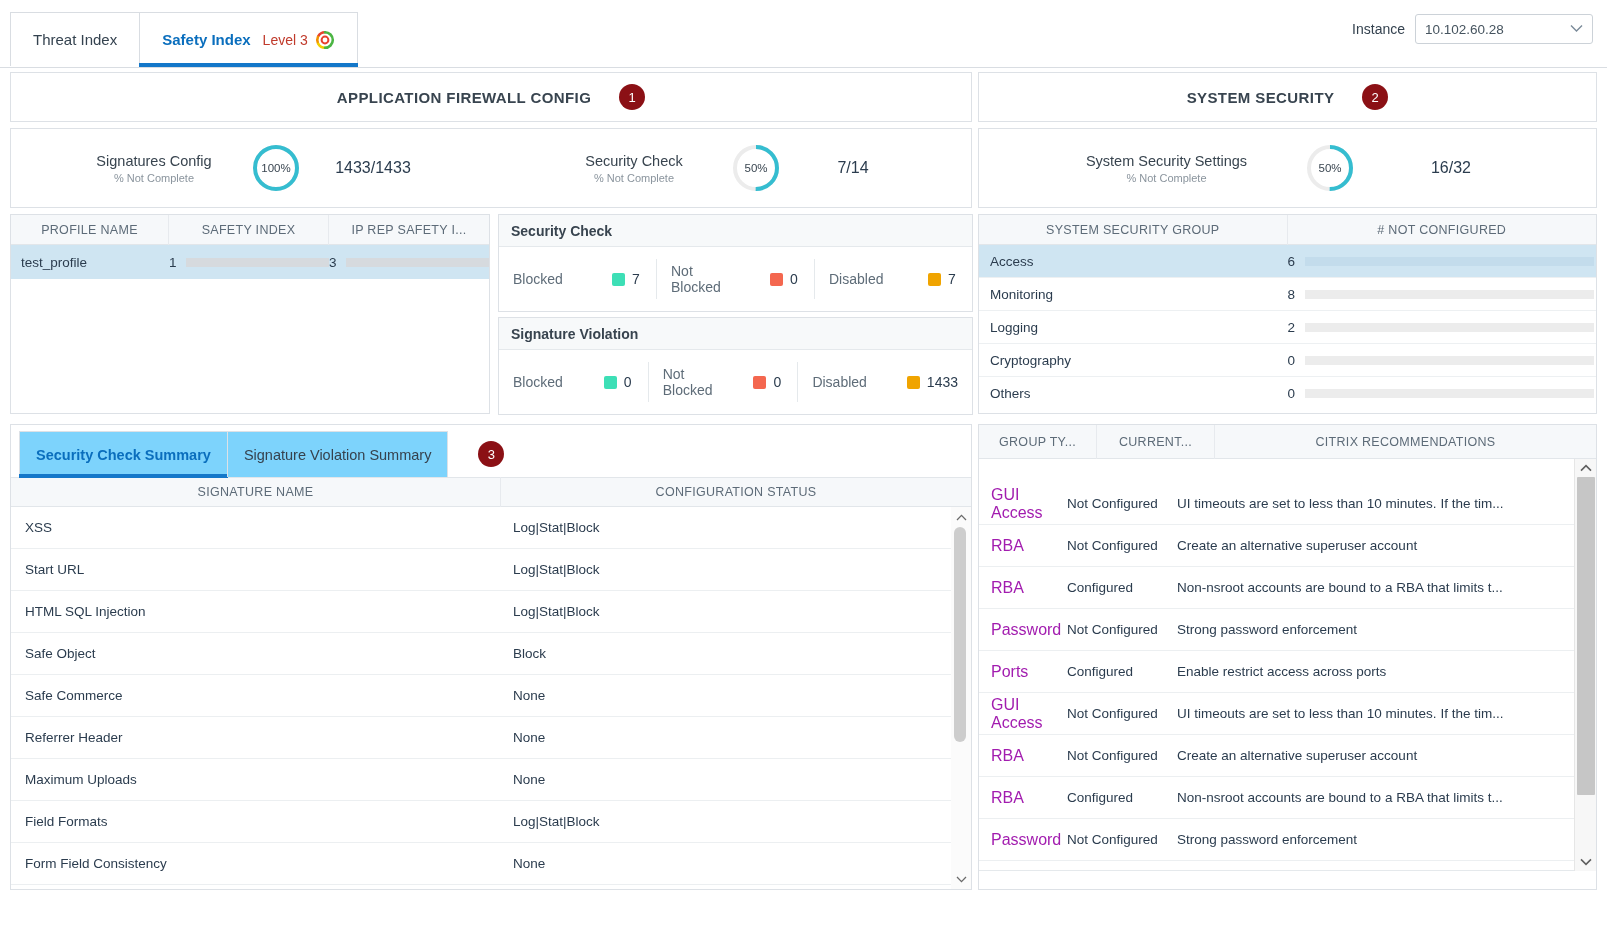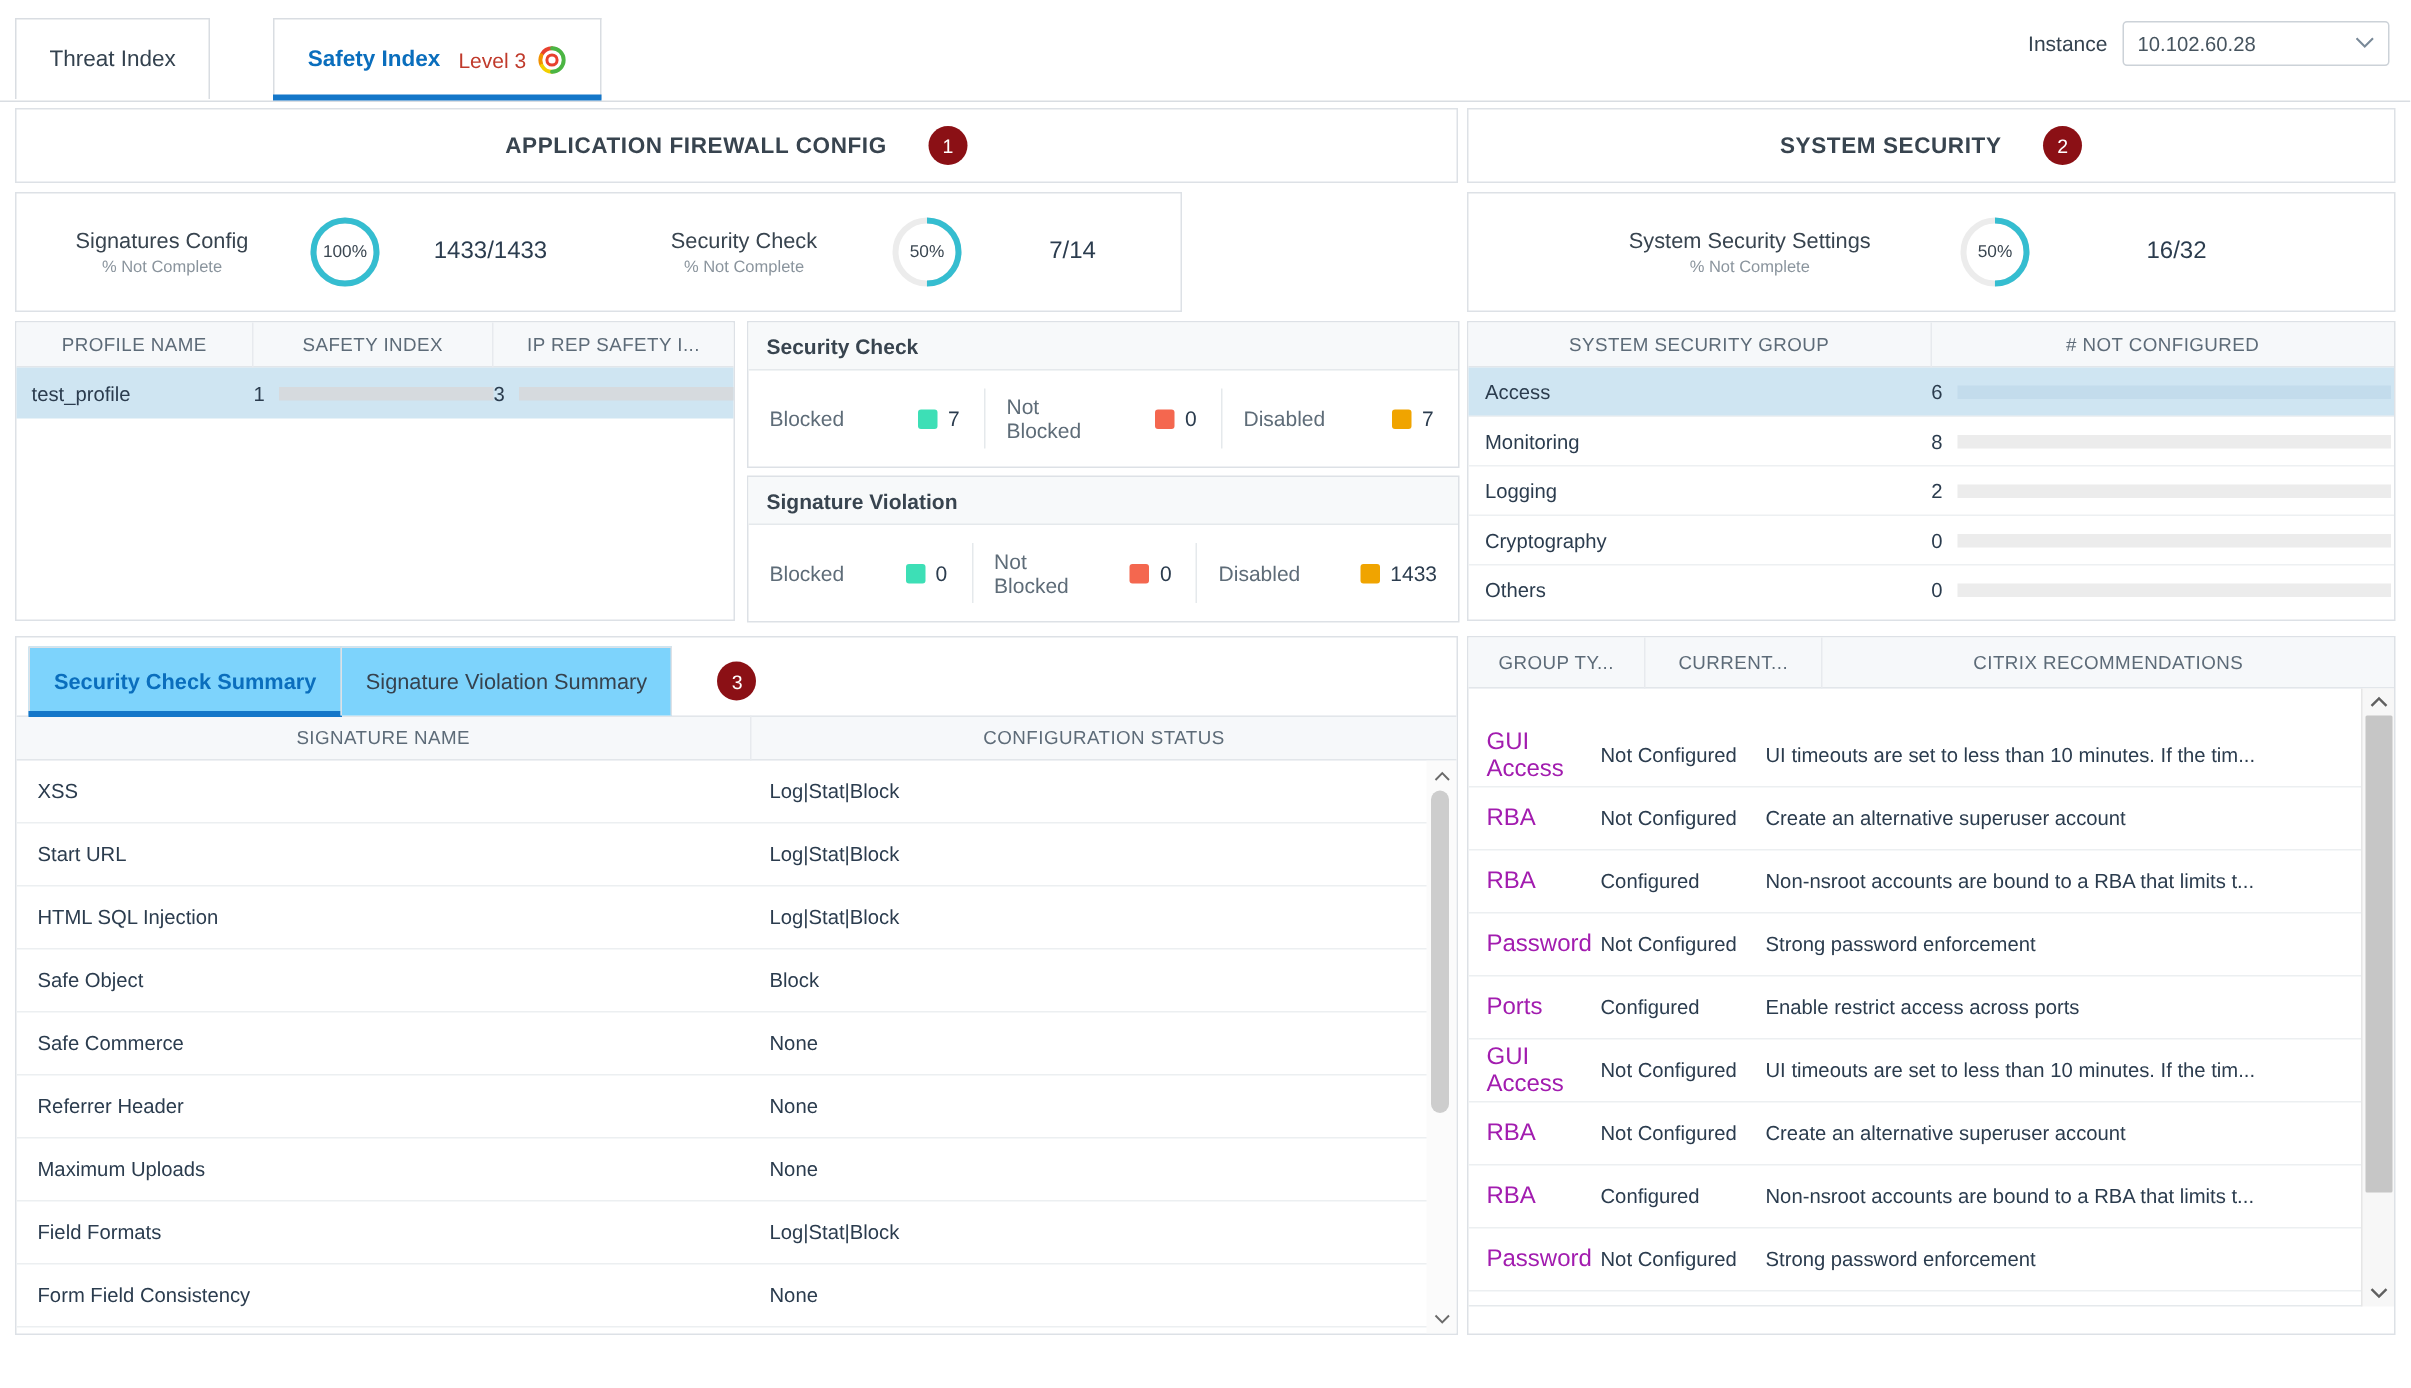--- a/index.html
+++ b/index.html
@@ -12,21 +12,21 @@
     overflow: hidden;
   }
   .app { position: relative; width: 1607px; height: 925px; background:#fff; }
 
   
   .topbar {
     position: absolute; left:0; top:0; width:1607px; height:68px;
     border-bottom: 1px solid #d9dde2;
     background: #fff;
   }
-  .tabstrip { position:absolute; left:10px; top:12px; display:flex; align-items:flex-start;gap:43px; }
+  .tabstrip { position:absolute; left:10px; top:12px; display:flex; align-items:flex-start; }
   .ttab {
     height:54px; display:flex; align-items:center; justify-content:center;
     padding: 0 22px; font-size:15px; color:#34424f;
     border:1px solid #d9dde2; border-bottom:none; background:#fff;
     cursor:pointer; position:relative; white-space:nowrap;
   }
   .ttab + .ttab { margin-left:-1px; }
   .ttab.active { color:#0a6ebd; font-weight:bold; }
   .ttab.active:after{
     content:""; position:absolute; left:-1px; right:-1px; bottom:-1px; height:4px;
@@ -55,21 +55,21 @@
   .badge-num {
     width:26px; height:26px; border-radius:50%; background:#8b1015; color:#fff;
     font-size:13px; display:flex; align-items:center; justify-content:center;
     font-weight:normal;
   }
 
   
   .afc-title { position:absolute; left:10px; top:72px; width:962px; height:50px; }
   .ss-title  { position:absolute; left:978px; top:72px; width:619px; height:50px; }
 
-  .afc-kpis { position:absolute; left:10px; top:128px; width:778px; height:80px;
+  .afc-kpis { position:absolute; left:10px; top:128px; width:962px; height:80px;
               display:flex; align-items:center; }
   .ss-kpis  { position:absolute; left:978px; top:128px; width:619px; height:80px;
               display:flex; align-items:center; }
 
   .kpi { display:flex; align-items:center; flex:1 1 0; justify-content:center; gap:0; }
   .kpi-text { text-align:center; width:160px; }
   .kpi-name { font-size:14.5px; color:#38444f; }
   .kpi-sub { font-size:11px; color:#8a949d; margin-top:3px; }
   .kpi-donut { width:52px; height:52px; margin:0 16px; position:relative; }
   .kpi-donut svg { display:block; }

